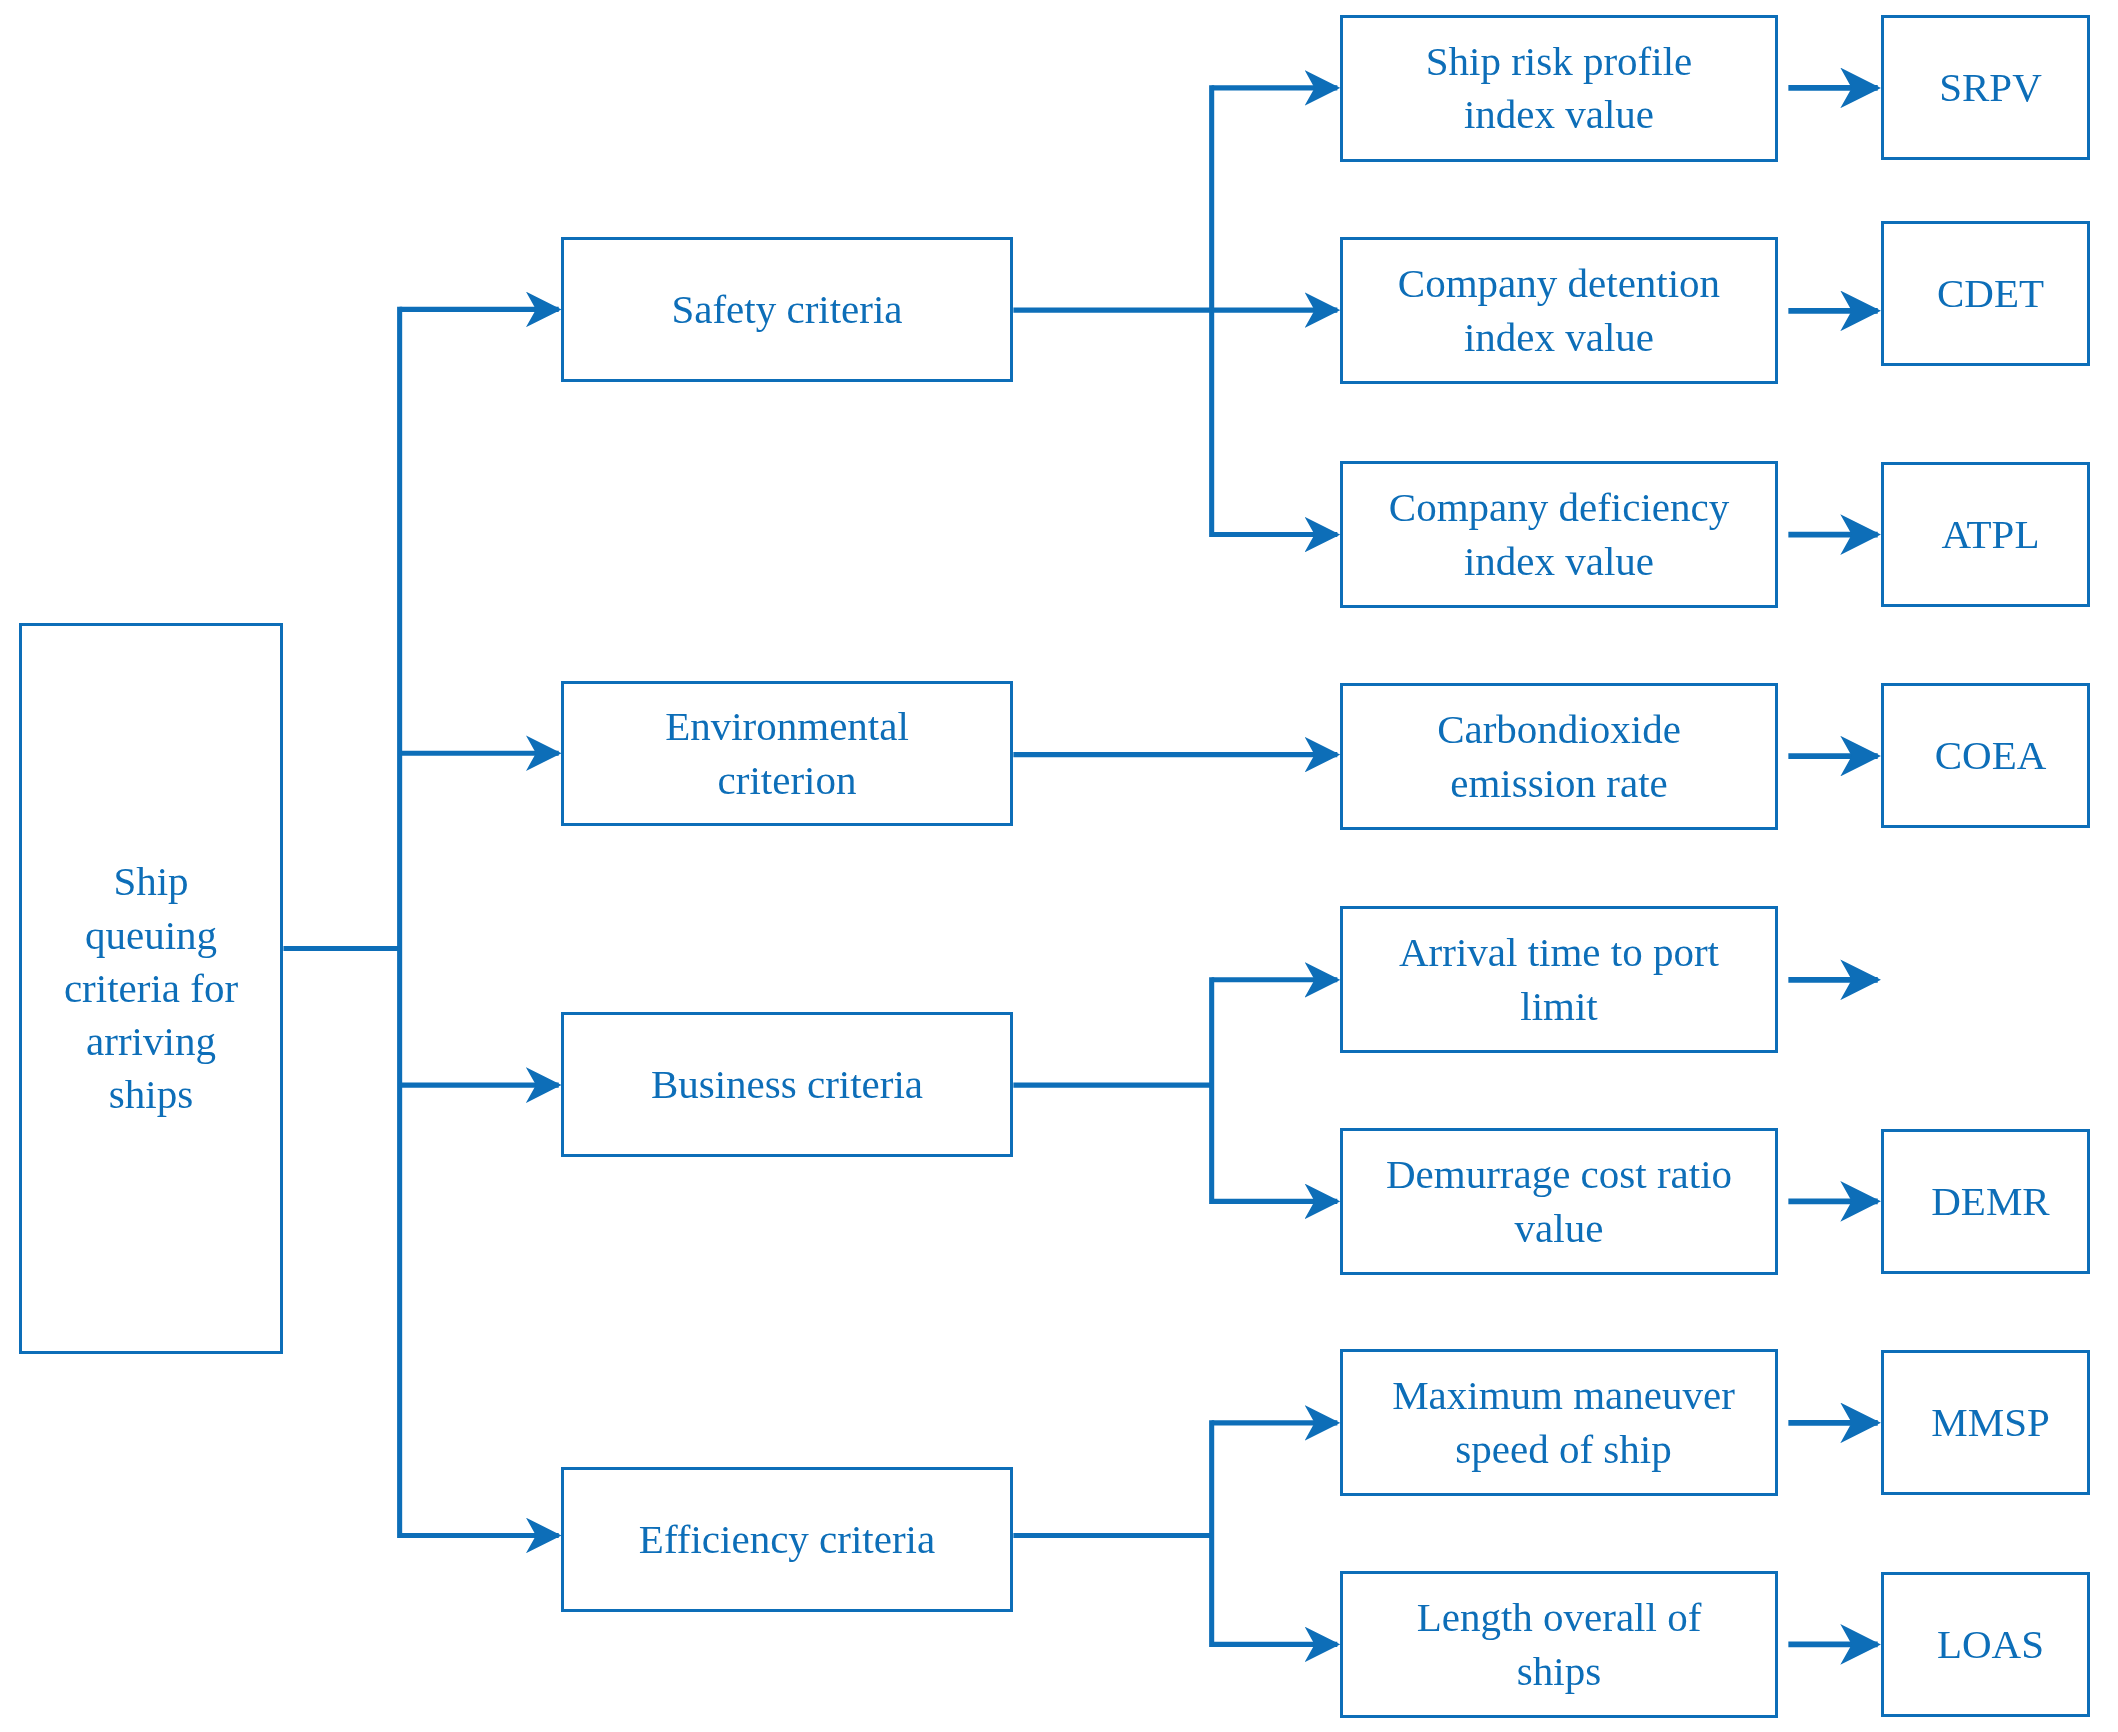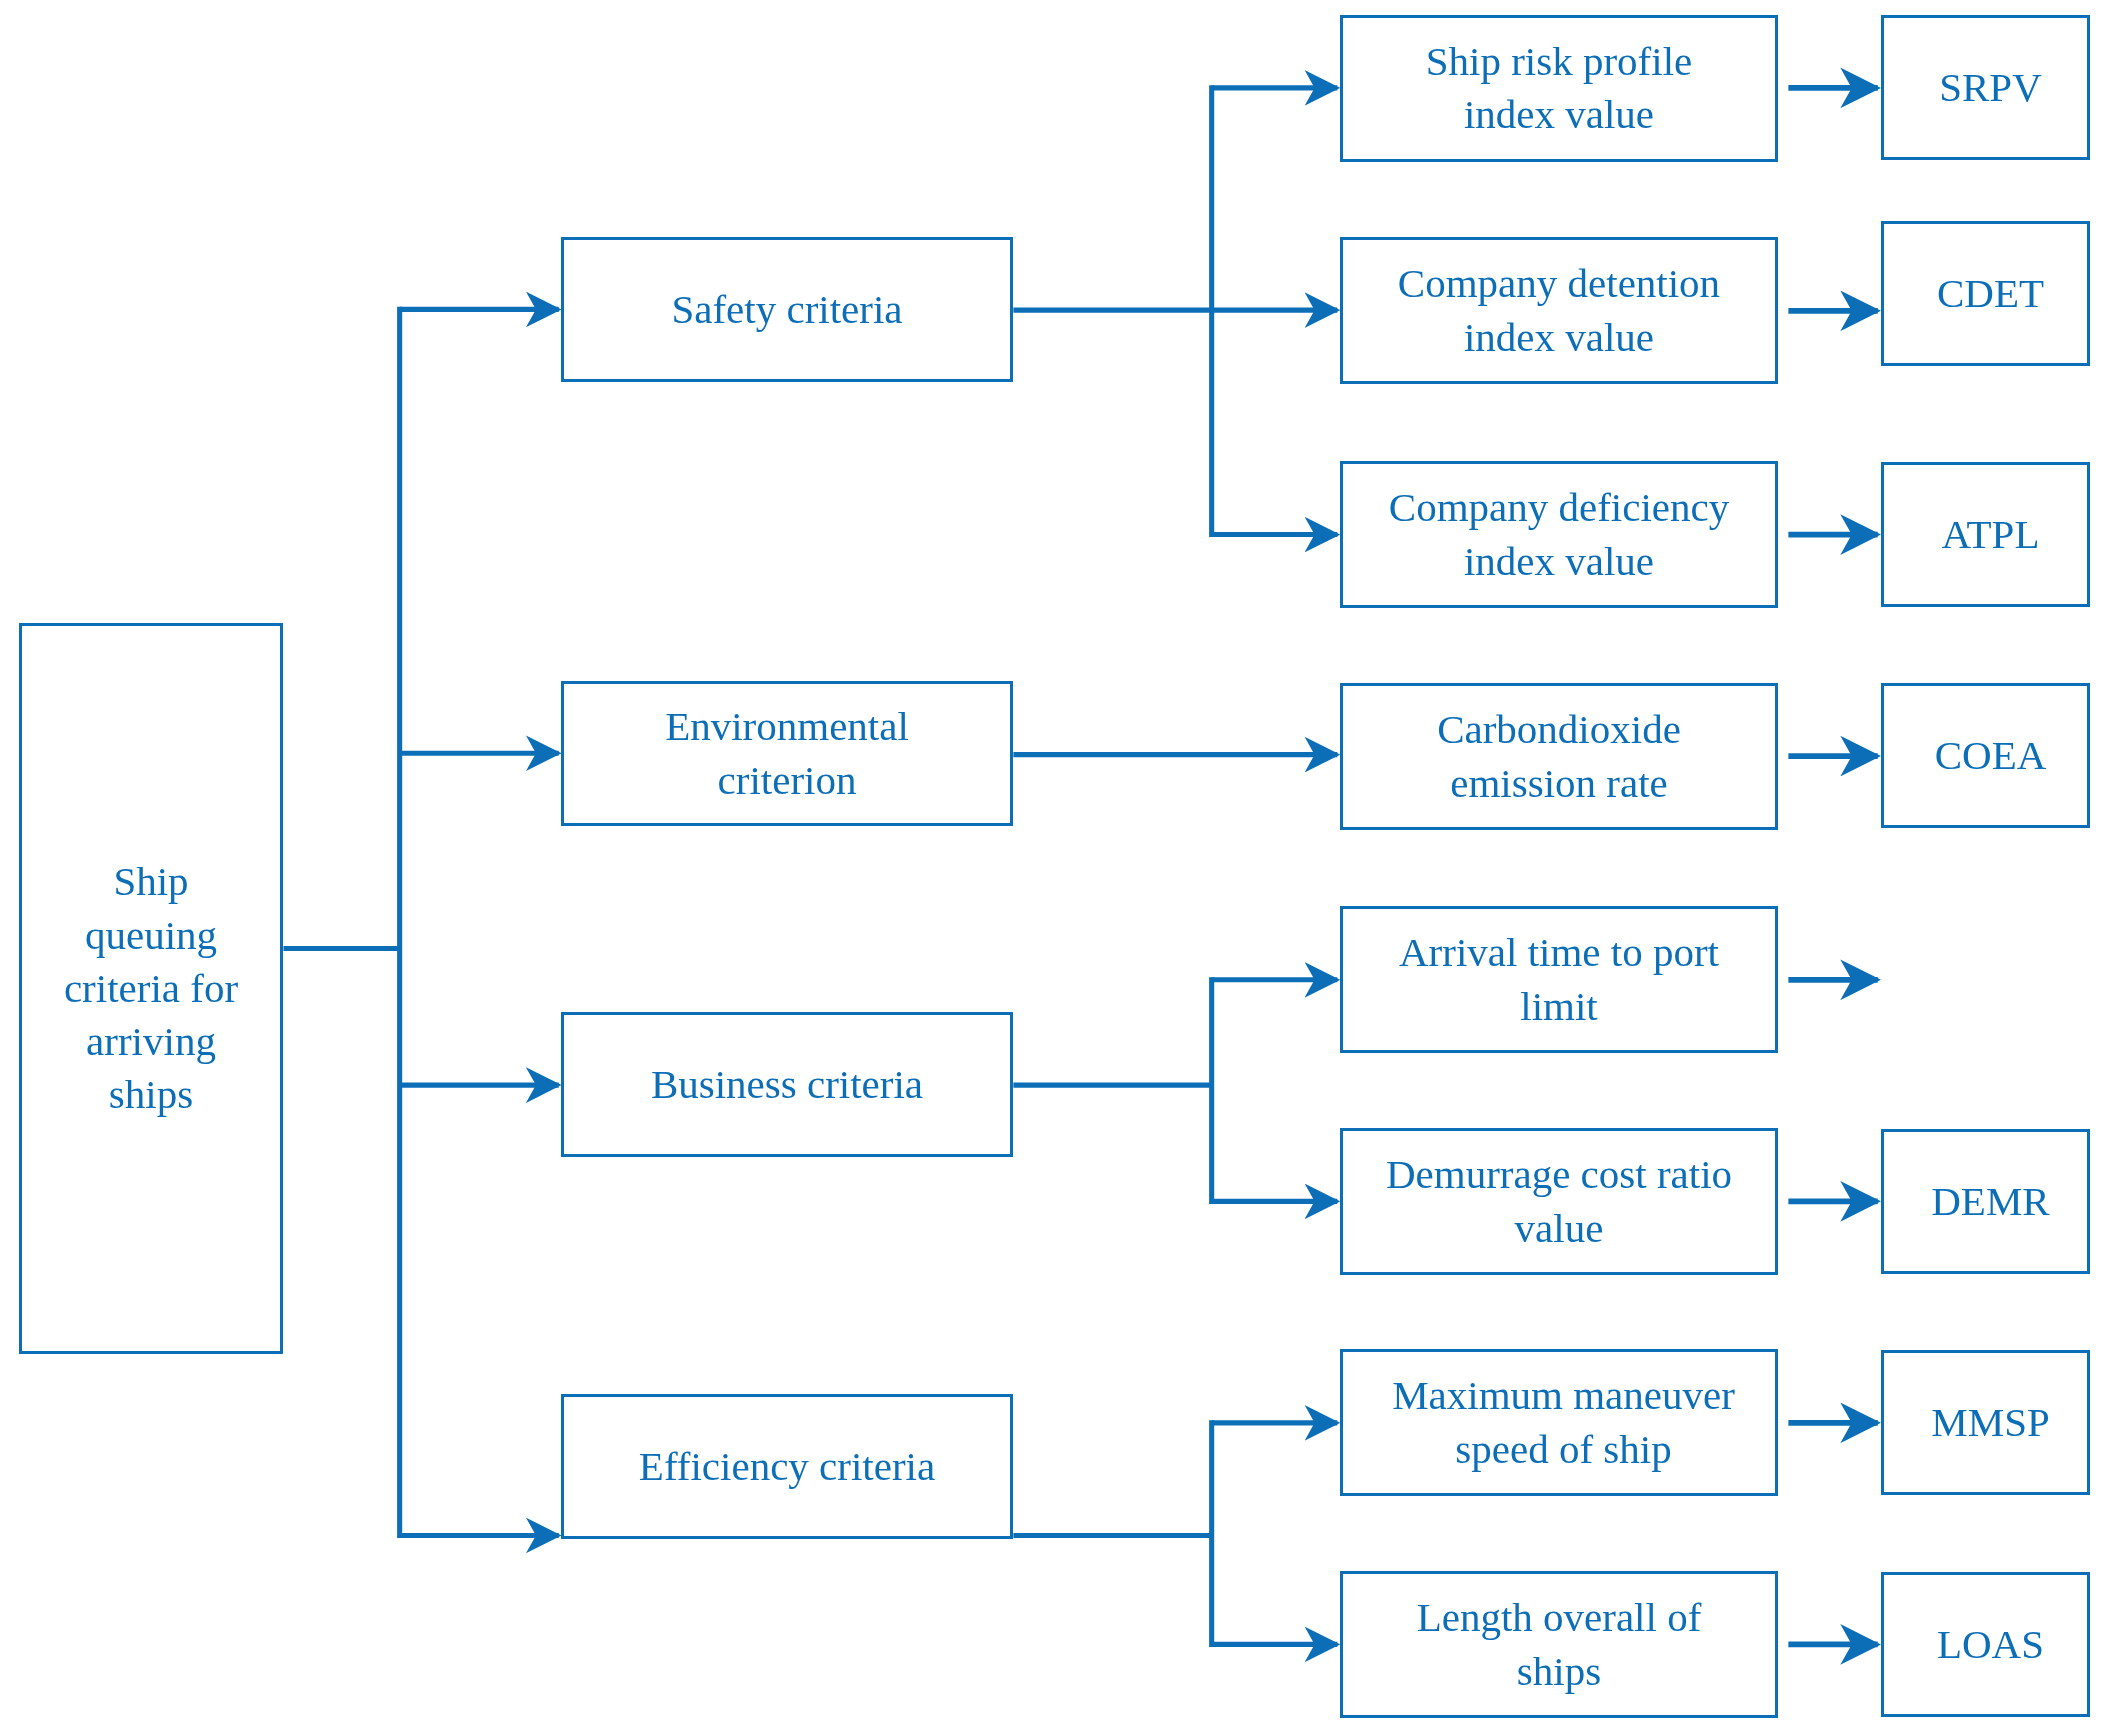--- a/index.html
+++ b/index.html
@@ -92,21 +92,21 @@
   <div class="node crit" style="top:237px;">
     <span>Safety criteria</span>
   </div>
   <div class="node crit" style="top:681px;">
     <span>Environmental
 criterion</span>
   </div>
   <div class="node crit" style="top:1012px;">
     <span>Business criteria</span>
   </div>
-  <div class="node crit" style="top:1394px;">
+  <div class="node crit" style="top:1467px;">
     <span>Efficiency criteria</span>
   </div>
 
   <div class="node sub" style="top:14.5px;">
     <span>Ship risk profile
 index value</span>
   </div>
   <div class="node sub" style="top:237px;text-align:center;">
     <span>Company detention
 index value</span>

